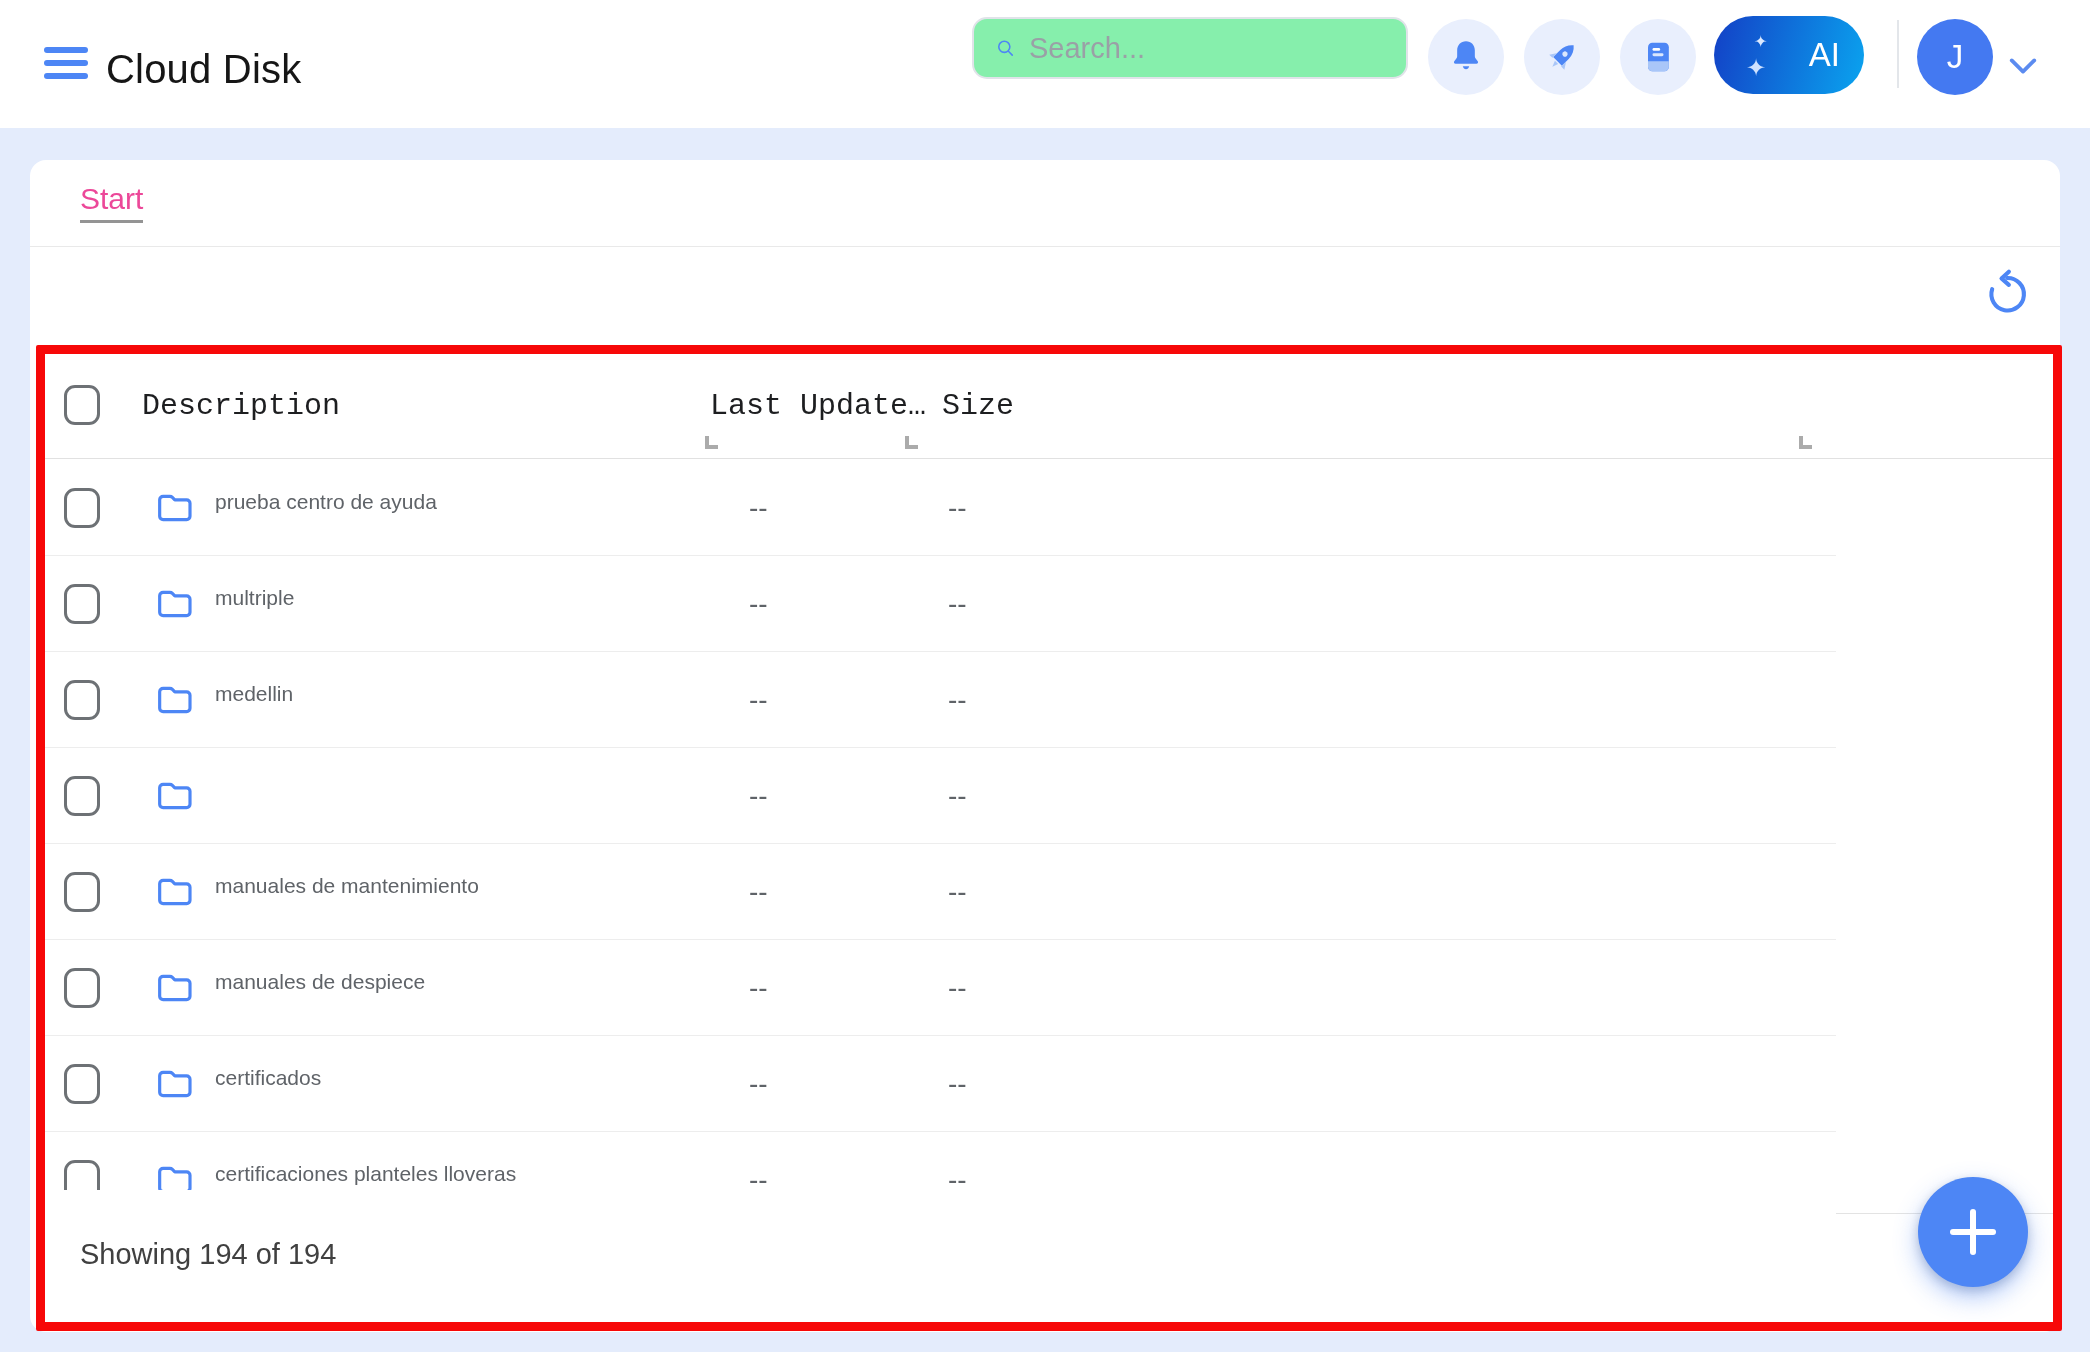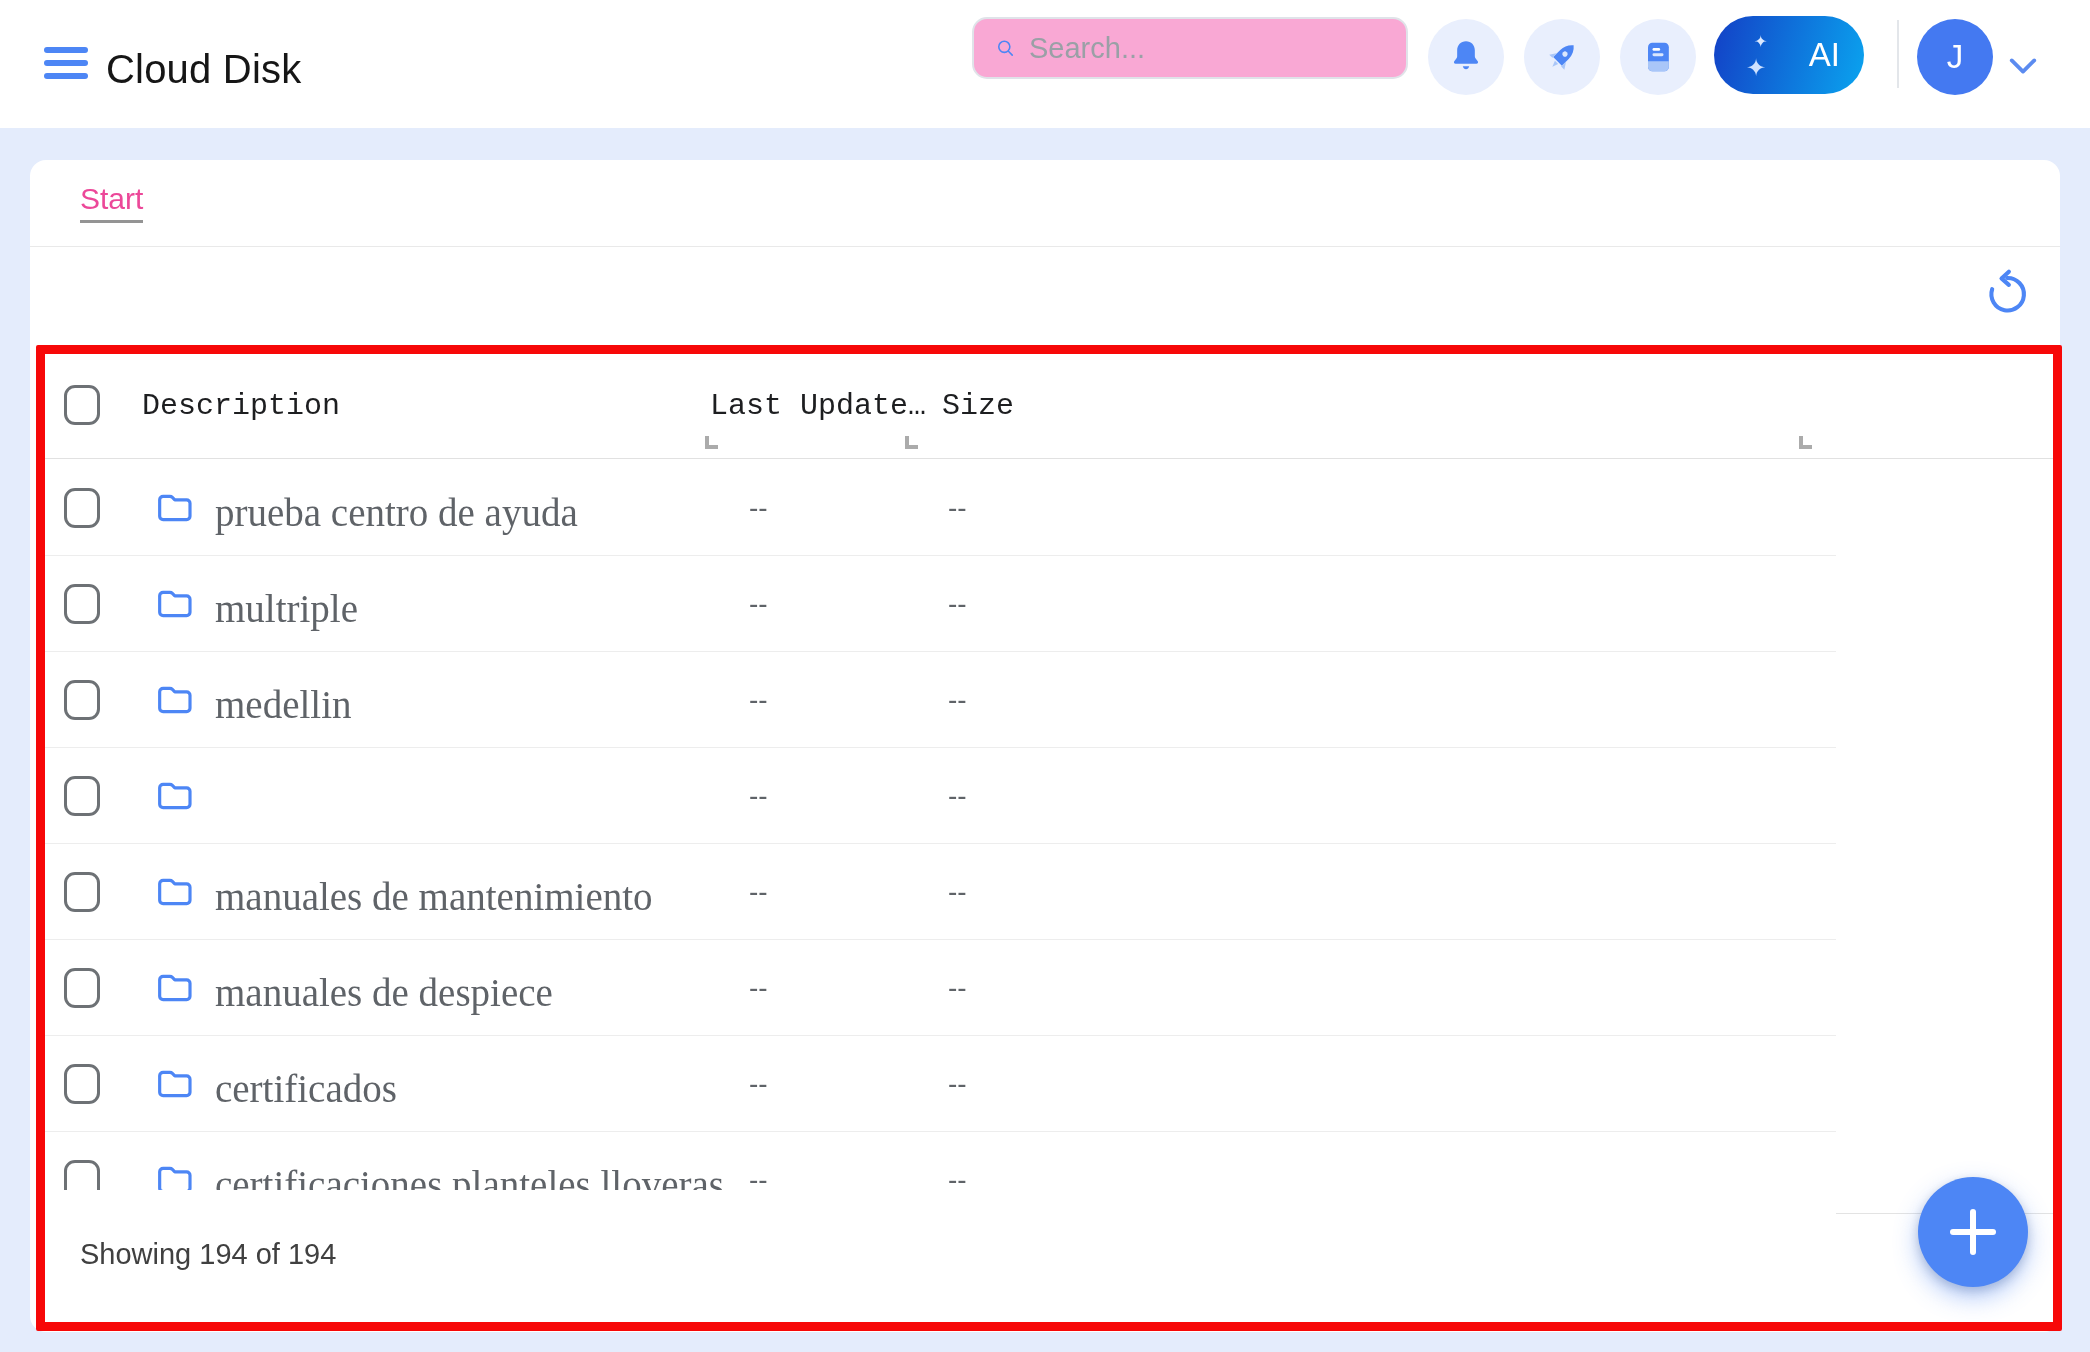--- a/index.html
+++ b/index.html
@@ -11,21 +11,21 @@
     overflow:hidden;
   }
 
   
   .topbar { position:absolute; left:0; top:0; width:2090px; height:128px; background:#ffffff; z-index:5; }
   .hamburger { position:absolute; left:44px; top:47px; width:44px; height:32px; cursor:pointer; }
   .hamburger i { display:block; width:44px; height:6px; border-radius:3px; background:#4d86f5; margin-bottom:7px; }
   .app-title { position:absolute; left:106px; top:47px; font-size:40px; font-weight:500; color:#161616; letter-spacing:.2px; }
 
   .search-box { position:absolute; left:972px; top:17px; width:436px; height:62px;
-    border:2px solid #e0e3e9; border-radius:15px; background:#f9a8d4; display:flex; align-items:center; }
+    border:2px solid #e0e3e9; border-radius:15px; background:#86efac; display:flex; align-items:center; }
   .search-box svg { margin-left:22px; }
   .search-input { border:none; outline:none; flex:1; margin-left:14px; font-size:29px;
     font-family:"Liberation Sans", sans-serif; color:#333; background:transparent; }
   .search-input::placeholder { color:#9aa0a6; }
 
   .icon-btn { position:absolute; top:19px; width:76px; height:76px; border-radius:50%;
     background:#e9effd; display:flex; align-items:center; justify-content:center; cursor:pointer; }
 
   .ai-btn { position:absolute; left:1714px; top:16px; width:150px; height:78px; border-radius:39px;
     background:linear-gradient(105deg,#1340c6 0%,#0aa4ef 100%); cursor:pointer; }
@@ -58,21 +58,21 @@
   .th-size { left:912px; }
   .grip { position:absolute; top:91px; width:13px; height:13px;
     border-left:4px solid #ababab; border-bottom:4px solid #ababab; }
   .grip1 { left:675px; } .grip2 { left:875px; } .grip3 { left:1769px; }
   .thead-line { position:absolute; left:6px; top:113px; width:2026px; height:1px; background:#e1e1e1; }
 
   .rows-viewport { position:absolute; left:6px; top:300px; width:1800px; height:730px; overflow:hidden; }
   .trow { position:relative; width:1800px; height:96px; border-bottom:1px solid #ededed; cursor:pointer; }
   .trow .checkbox { position:absolute; left:28px; top:28px; }
   .trow .folder { position:absolute; left:118px; top:28px; }
-  .row-name { position:absolute; left:179px; top:30px; font-size:39px; color:#5f6368; white-space:nowrap;font-family:Liberation Serif, serif; }
+  .row-name { position:absolute; left:179px; top:30px; font-size:21px; color:#5f6368; white-space:nowrap; }
   .row-update { position:absolute; left:713px; top:32px; font-size:28px; color:#5f6368; }
   .row-size { position:absolute; left:912px; top:32px; font-size:28px; color:#5f6368; }
 
   .right-endline { position:absolute; left:1806px; top:1053px; width:226px; height:1px; background:#e3e3e3; }
 
   .showing { position:absolute; left:50px; top:1078px; font-size:29px; color:#404040; }
 
   
   .fab { position:absolute; left:1918px; top:1177px; width:110px; height:110px; border-radius:50%;
     background:#4d86f5; z-index:9; cursor:pointer;

